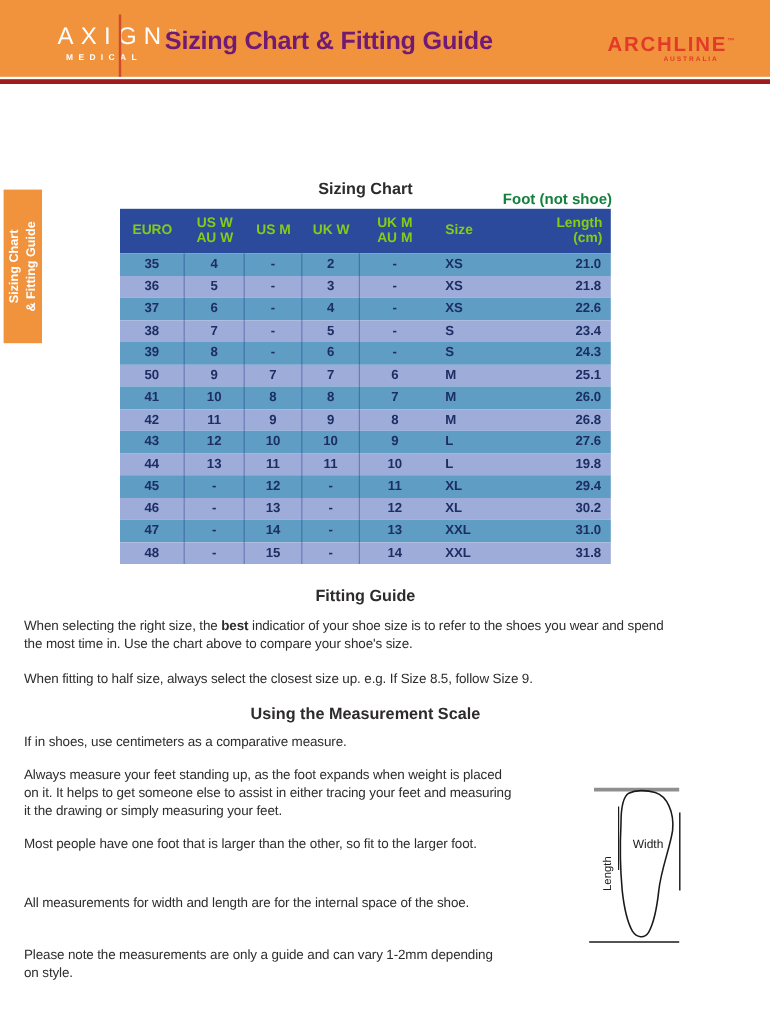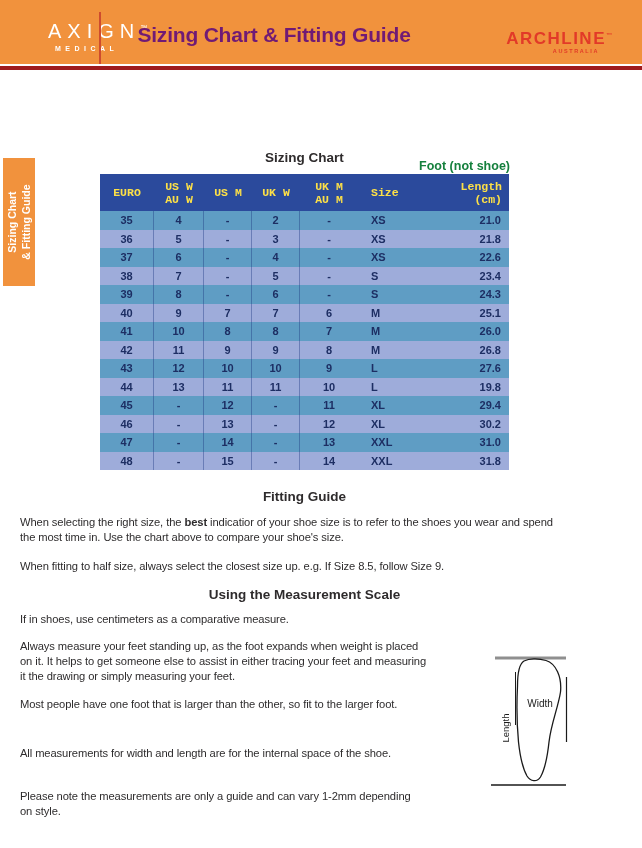--- a/index.html
+++ b/index.html
@@ -32,21 +32,21 @@
                 text-align:center;padding-top:2px;}
 
   
   .chart-title{position:absolute;left:100px;top:150px;width:409px;text-align:center;
                font-size:13.5px;font-weight:bold;color:#2E2B2C;}
   .foot-note{position:absolute;left:350px;top:159px;width:160px;text-align:right;
              font-size:12.5px;font-weight:bold;color:#15803d;}
 
   .size-table{position:absolute;left:100px;top:174px;width:409px;}
   .thead{display:grid;grid-template-columns:54px 50px 48px 48px 58px 67px 84px;
-         height:37px;background:#2B4A9C;color:#fde047;font-family:Liberation Mono, monospace;}
+         height:37px;background:#2B4A9C;color:#84cc16;}
   .hc{display:flex;flex-direction:column;align-items:center;justify-content:center;
       font-weight:bold;font-size:11.5px;line-height:13px;}
   .hc.c5{align-items:flex-start;padding-left:13px;box-sizing:border-box;}
   .hc.c6{align-items:flex-end;padding-right:7px;box-sizing:border-box;text-align:right;}
   .trow{display:grid;grid-template-columns:54px 50px 48px 48px 58px 67px 84px;height:18.5px;}
   .trow.odd{background:#5F9DC4;}
   .trow.even{background:#9EACDA;}
   .tc{display:flex;align-items:center;justify-content:center;
       font-size:11px;font-weight:bold;color:#1D2E63;box-sizing:border-box;}
   .tc.c0,.tc.c1,.tc.c2,.tc.c3{border-right:1px solid rgba(27,54,128,0.40);}
@@ -169,21 +169,21 @@
         <div class="trow odd">
           <div class="tc c0">39</div>
           <div class="tc c1">8</div>
           <div class="tc c2">-</div>
           <div class="tc c3">6</div>
           <div class="tc c4">-</div>
           <div class="tc c5">S</div>
           <div class="tc c6">24.3</div>
         </div>
         <div class="trow even">
-          <div class="tc c0">40</div>
+          <div class="tc c0">50</div>
           <div class="tc c1">9</div>
           <div class="tc c2">7</div>
           <div class="tc c3">7</div>
           <div class="tc c4">6</div>
           <div class="tc c5">M</div>
           <div class="tc c6">25.1</div>
         </div>
         <div class="trow odd">
           <div class="tc c0">41</div>
           <div class="tc c1">10</div>

